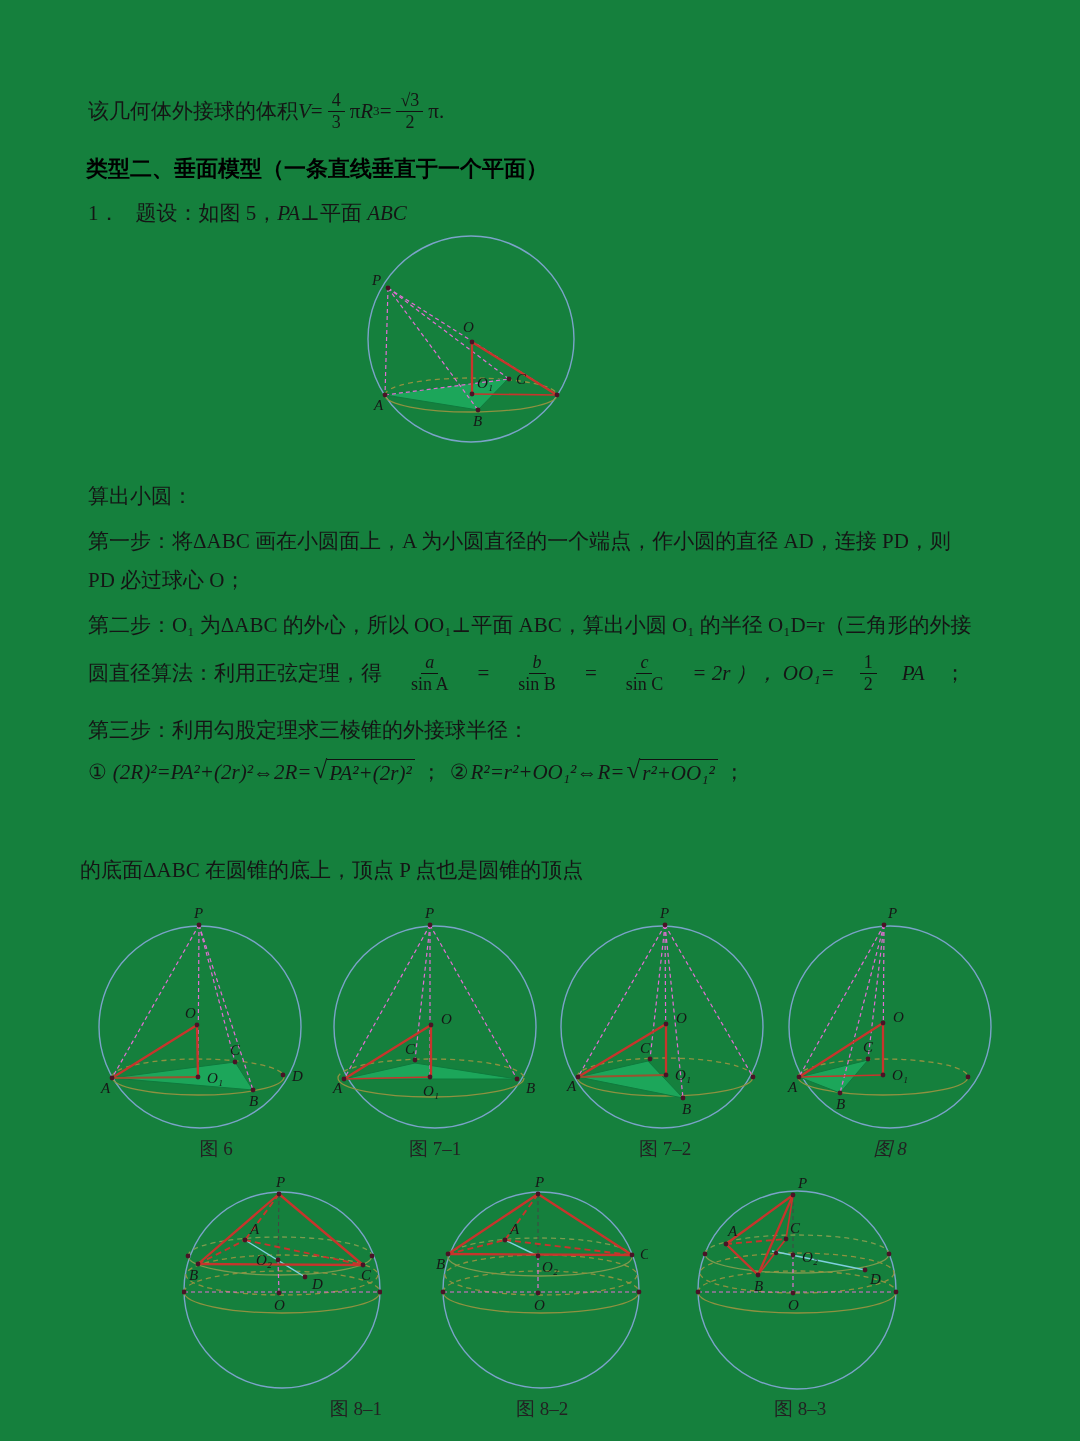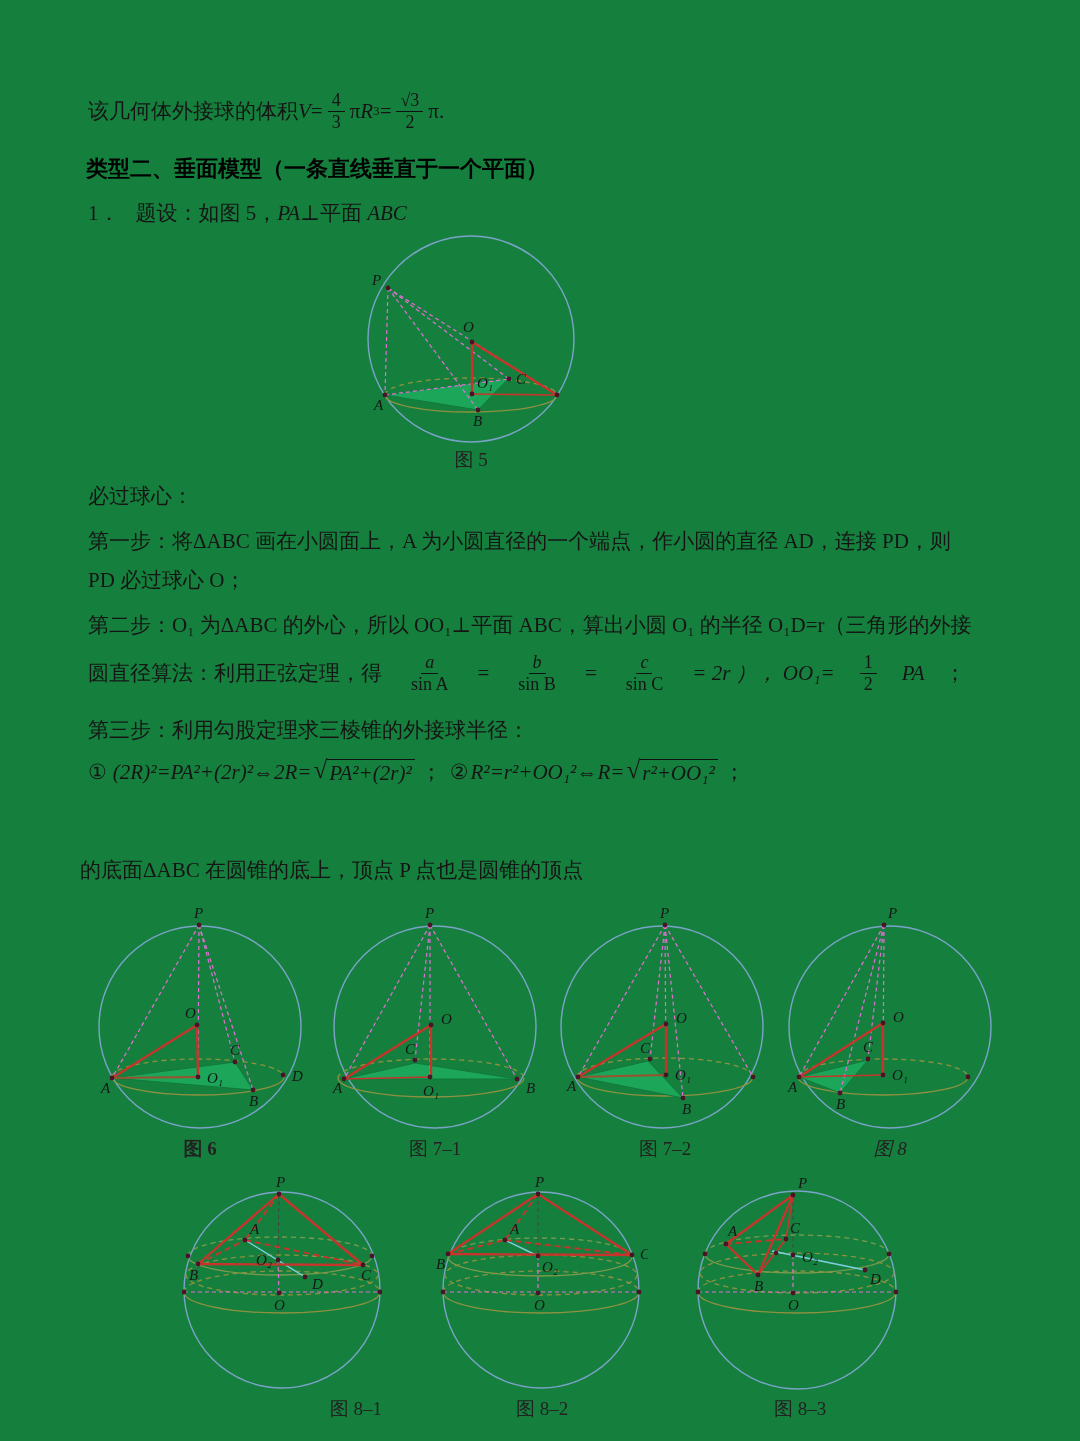--- a/index.html
+++ b/index.html
@@ -92,23 +92,22 @@
       <circle class="dot" cx="148" cy="184" r="2.4"></circle>
       <circle class="dot" cx="227" cy="169" r="2.4"></circle>
     </g>
     <text class="lbl" x="42" y="59">P</text>
     <text class="lbl" x="133" y="106">O</text>
     <text class="lbl" x="147" y="162">O₁</text>
     <text class="lbl" x="186" y="158">C</text>
     <text class="lbl" x="44" y="184">A</text>
     <text class="lbl" x="143" y="200">B</text>
   </svg>
-  <div class="caption" style="left:321px;top:447px;width:300px;">图 5</div>
-
-  <div class="abs" style="left:88px;top:482px;">必过球心：</div>
+
+  <div class="abs" style="left:88px;top:482px;">算出小圆：</div>
   <div class="abs" style="left:88px;top:527px;">第一步：将ΔABC 画在小圆面上，A 为小圆直径的一个端点，作小圆的直径 AD，连接 PD，则</div>
   <div class="abs" style="left:88px;top:566px;">PD 必过球心 O；</div>
   <div class="abs" style="left:88px;top:611px;">第二步：O₁ 为ΔABC 的外心，所以 OO₁⊥平面 ABC，算出小圆 O₁ 的半径 O₁D=r（三角形的外接</div>
 
   <div class="abs flexrow" style="left:88px;top:644px;height:58px;gap:20px;">
     <span>圆直径算法：利用正弦定理，得</span>
     <span class="frac">
         <span class="n mi">a</span>
         <span class="d">sin A</span>
       </span>
@@ -178,21 +177,21 @@
       <circle class="dot" cx="195" cy="173" r="2.4"></circle>
     </g>
     <text class="lbl" x="106" y="16">P</text>
     <text class="lbl" x="97" y="116">O</text>
     <text class="lbl" x="119" y="181">O₁</text>
     <text class="lbl" x="142" y="153">C</text>
     <text class="lbl" x="13" y="191">A</text>
     <text class="lbl" x="161" y="204">B</text>
     <text class="lbl" x="204" y="179">D</text>
   </svg>
-  <div class="caption" style="left:88px;top:1136px;width:224px;font-weight:bold;">图 6</div>
+  <div class="caption" style="left:104px;top:1136px;width:224px;">图 6</div>
 
   <svg class="abs" style="left:322px;top:902px;" width="226" height="235" viewBox="0 0 226 235">
     <circle class="sph" cx="113" cy="125" r="101"></circle>
     <path class="eqd" d="M 16 176 A 93 19 0 0 1 202 176"></path>
     <path class="eqs" d="M 16 176 A 93 19 0 0 0 202 176"></path>
     <polygon class="tri" points="22,177 93,161 195,177"></polygon>
     <g>
       <line class="mag" x1="108" y1="23" x2="22" y2="177"></line>
       <line class="mag" x1="108" y1="23" x2="195" y2="177"></line>
       <line class="mag" x1="108" y1="23" x2="93" y2="158"></line>

